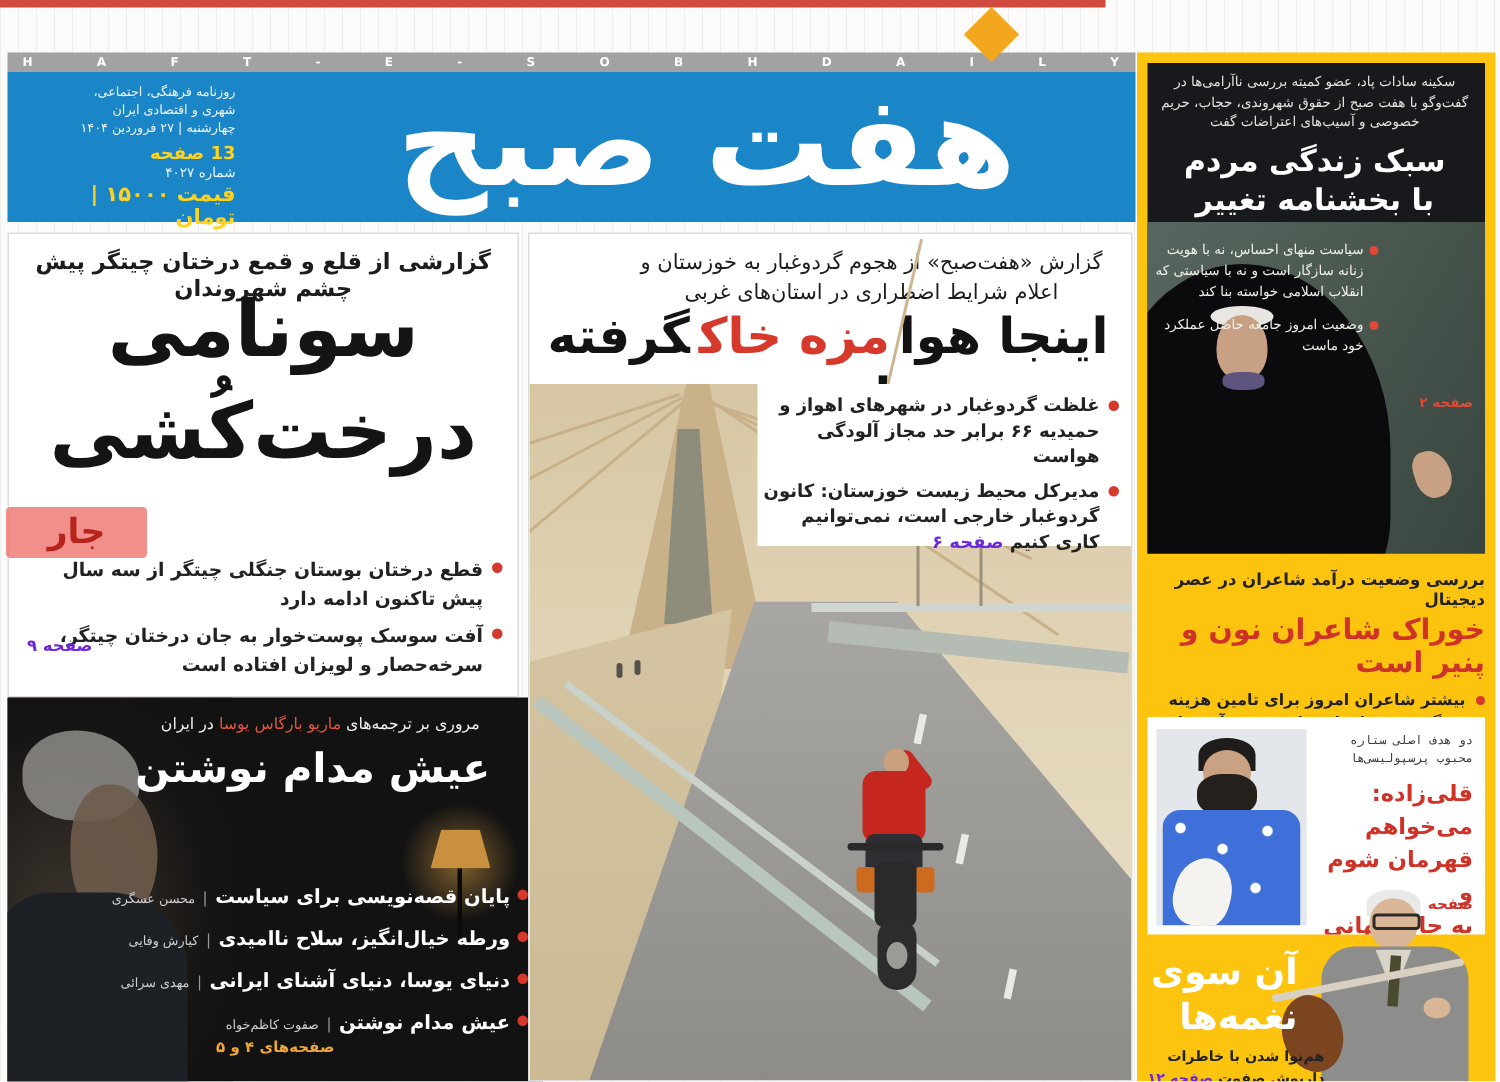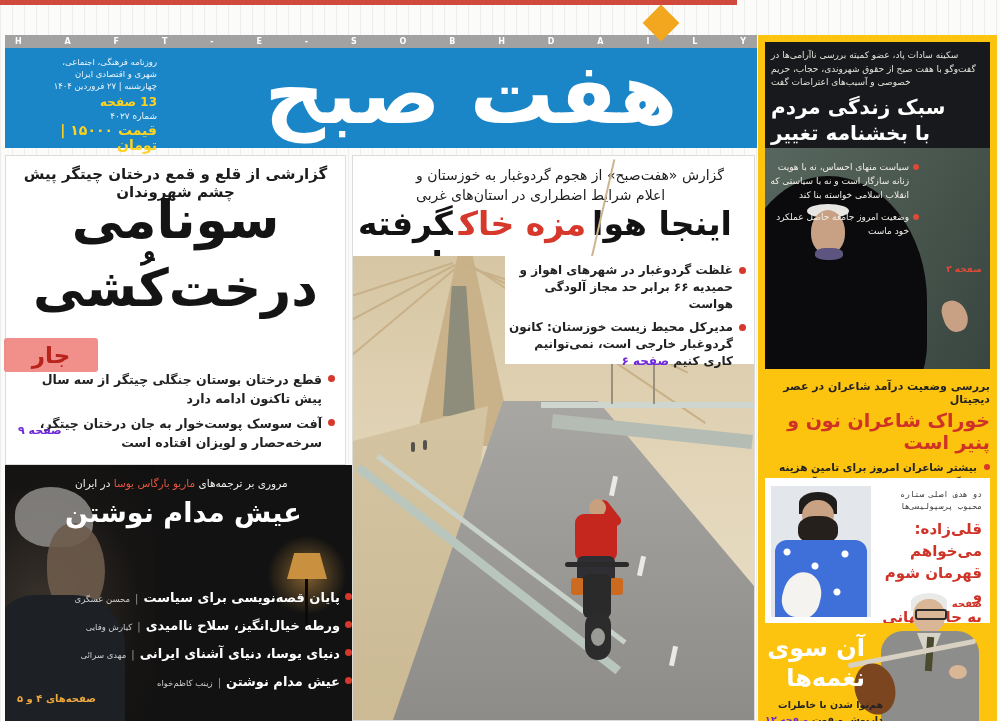--- a/index.html
+++ b/index.html
@@ -1,20 +1,20 @@
 <!DOCTYPE html>
 <html lang="fa"><head>
 <meta charset="utf-8">
 <style>
   html,body{margin:0;padding:0;}
   body{font-family:"DejaVu Sans","Liberation Sans",sans-serif;}
   .page{position:relative;width:1000px;height:721px;overflow:hidden;
         background:repeating-linear-gradient(90deg,#ededeb 0 1px,#fbfbfa 1px 12px);}
   .abs{position:absolute;}
-  .rtl{direction:rtl;text-align:left;}
+  .rtl{direction:rtl;text-align:center;}
   .ctr{text-align:center;}
 
   
   .topbar{left:0;top:0;width:737px;height:5px;background:#cf4a3c;}
   .lettersbar{left:5px;top:35px;width:752px;height:13px;background:#a2a2a2;color:#fff;
               font-size:8px;font-weight:bold;line-height:13px;padding:0 10px;box-sizing:border-box;
               text-align:justify;text-align-last:justify;letter-spacing:1px;}
   .bluehead{left:5px;top:48px;width:752px;height:100px;background:#1b86c7;}
   .logo{position:absolute;right:6px;top:-16px;width:560px;height:124px;color:#fff;
         font-size:84px;font-weight:800;text-align:center;line-height:124px;overflow:hidden;}
@@ -209,21 +209,21 @@
     <div class="abs cb-kicker rtl">
       <span>مروری بر ترجمه‌های</span>
       <span class="hl">ماریو بارگاس یوسا</span>
       <span>در ایران</span>
     </div>
     <div class="abs cb-headline rtl">عیش مدام نوشتن</div>
     <div class="abs cb-items">
       <div class="cb-item"><span class="dot"></span><span class="cb-title">پایان قصه‌نویسی برای سیاست</span><span class="cb-sep">|</span><span class="cb-author">محسن عسگری</span></div>
       <div class="cb-item"><span class="dot"></span><span class="cb-title">ورطه خیال‌انگیز، سلاح ناامیدی</span><span class="cb-sep">|</span><span class="cb-author">کیارش وفایی</span></div>
       <div class="cb-item"><span class="dot"></span><span class="cb-title">دنیای یوسا، دنیای آشنای ایرانی</span><span class="cb-sep">|</span><span class="cb-author">مهدی سرائی</span></div>
-      <div class="cb-item"><span class="dot"></span><span class="cb-title">عیش مدام نوشتن</span><span class="cb-sep">|</span><span class="cb-author">زینب کاظم‌خواه</span></div>
+      <div class="cb-item"><span class="dot"></span><span class="cb-title">عیش مدام نوشتن</span><span class="cb-sep">|</span><span class="cb-author">صفوت کاظم‌خواه</span></div>
     </div>
     <div class="abs cb-pages rtl">صفحه‌های ۴ و ۵</div>
   </div>
 
   <div class="abs centercard">
     <div class="abs dust-kicker rtl">گزارش «هفت‌صبح» از هجوم گردوغبار به خوزستان و اعلام شرایط اضطراری در استان‌های غربی</div>
     <div class="abs dust-headline rtl">
       <span>اینجا هوا</span><span class="red">مزه خاک</span><span>گرفته است</span>
     </div>
     <div class="cable-over"></div>

